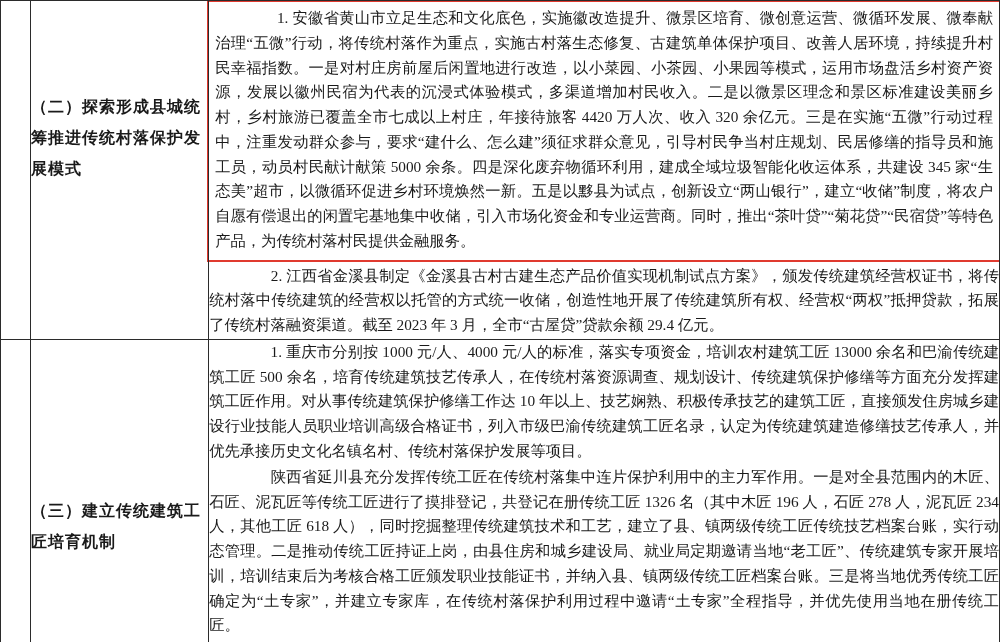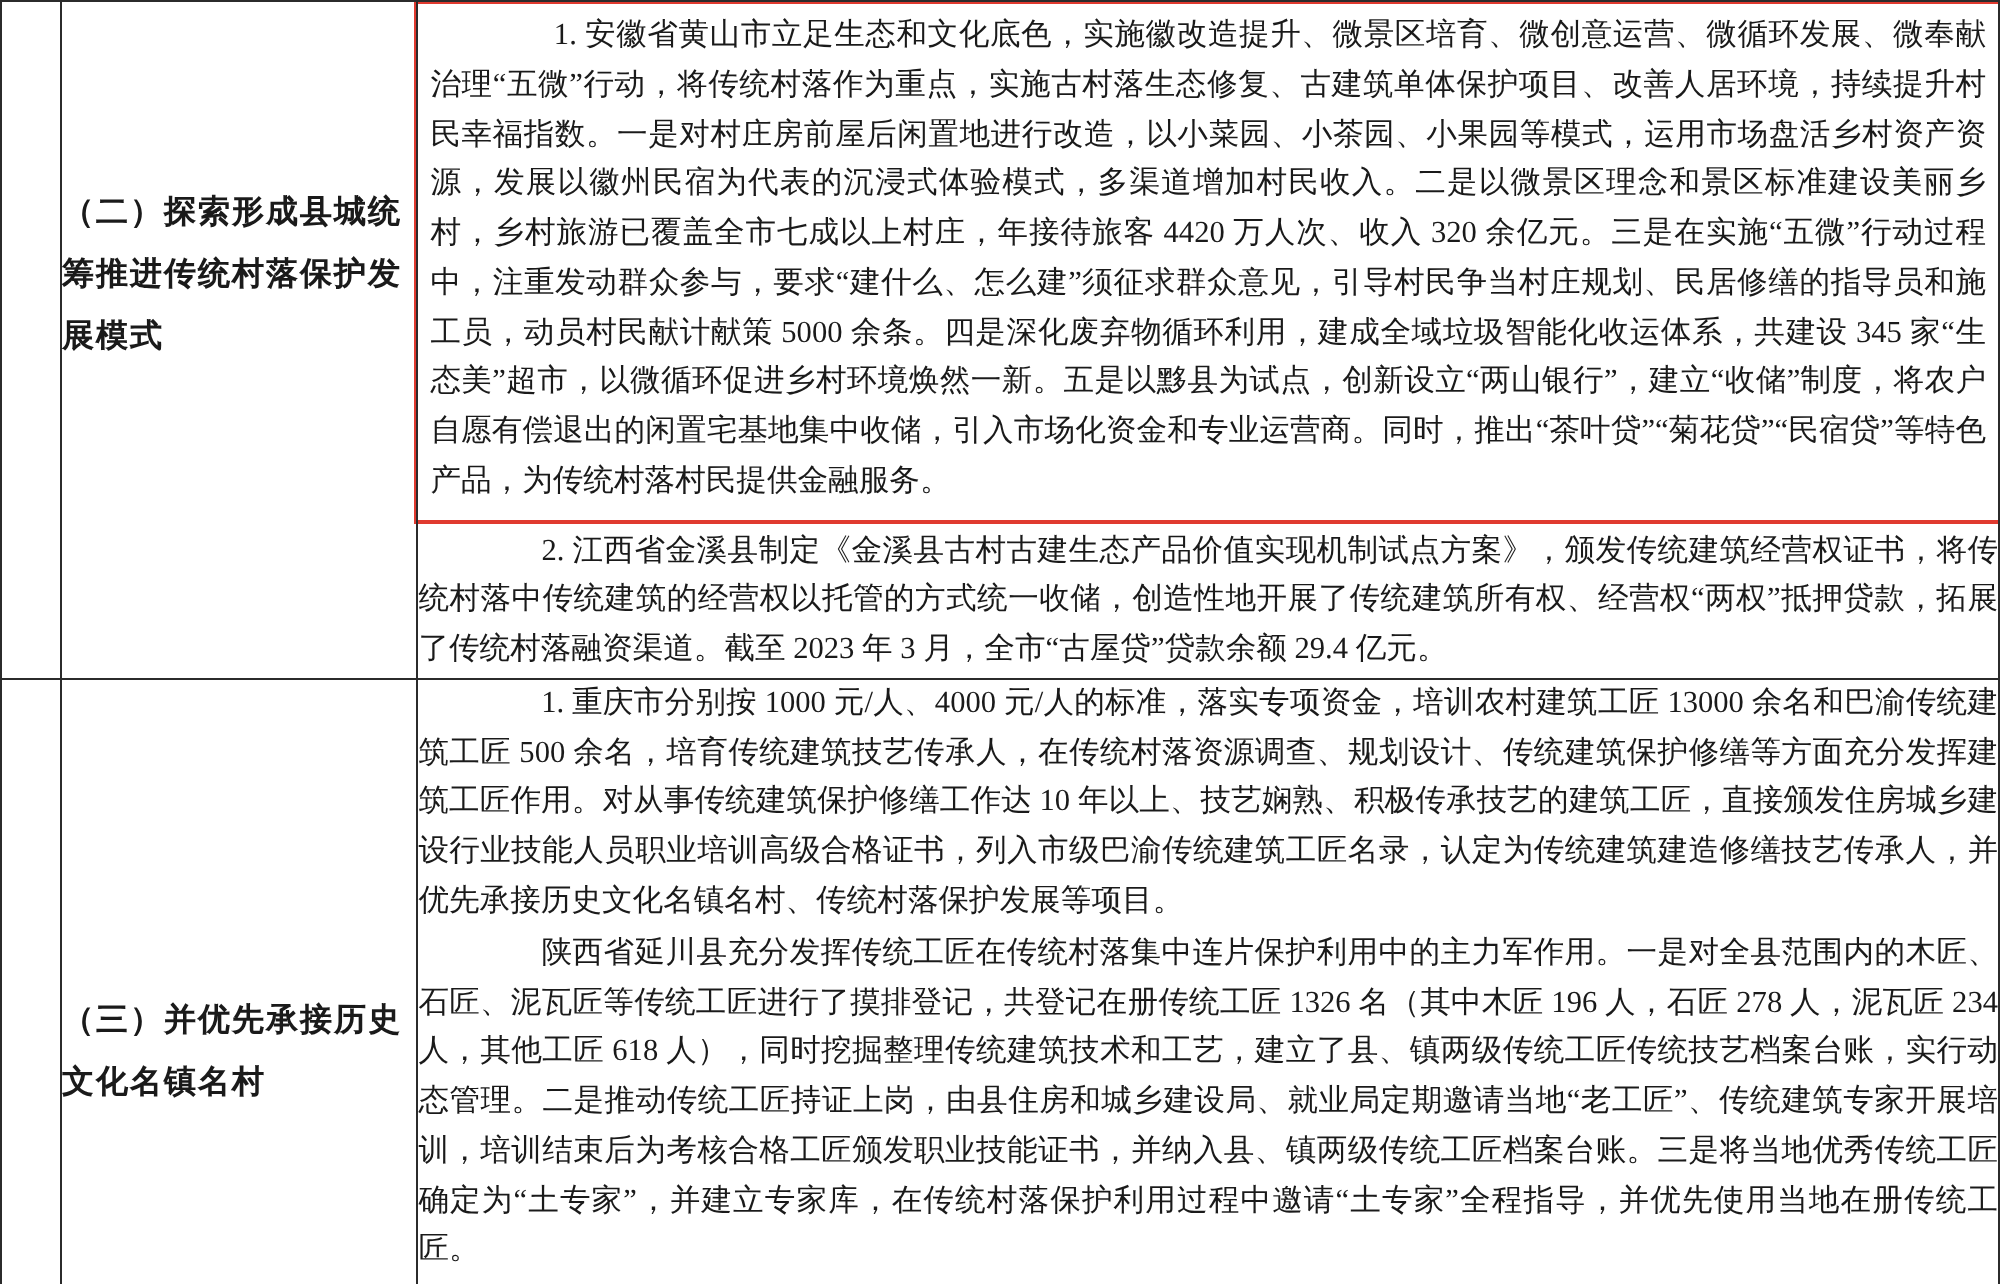--- a/index.html
+++ b/index.html
@@ -94,21 +94,21 @@
         <td class="body-cell">
           <div class="highlight-box">
             <p>　　1. 安徽省黄山市立足生态和文化底色，实施徽改造提升、微景区培育、微创意运营、微循环发展、微奉献治理“五微”行动，将传统村落作为重点，实施古村落生态修复、古建筑单体保护项目、改善人居环境，持续提升村民幸福指数。一是对村庄房前屋后闲置地进行改造，以小菜园、小茶园、小果园等模式，运用市场盘活乡村资产资源，发展以徽州民宿为代表的沉浸式体验模式，多渠道增加村民收入。二是以微景区理念和景区标准建设美丽乡村，乡村旅游已覆盖全市七成以上村庄，年接待旅客 4420 万人次、收入 320 余亿元。三是在实施“五微”行动过程中，注重发动群众参与，要求“建什么、怎么建”须征求群众意见，引导村民争当村庄规划、民居修缮的指导员和施工员，动员村民献计献策 5000 余条。四是深化废弃物循环利用，建成全域垃圾智能化收运体系，共建设 345 家“生态美”超市，以微循环促进乡村环境焕然一新。五是以黟县为试点，创新设立“两山银行”，建立“收储”制度，将农户自愿有偿退出的闲置宅基地集中收储，引入市场化资金和专业运营商。同时，推出“茶叶贷”“菊花贷”“民宿贷”等特色产品，为传统村落村民提供金融服务。</p>
           </div>
           <p>　　2. 江西省金溪县制定《金溪县古村古建生态产品价值实现机制试点方案》，颁发传统建筑经营权证书，将传统村落中传统建筑的经营权以托管的方式统一收储，创造性地开展了传统建筑所有权、经营权“两权”抵押贷款，拓展了传统村落融资渠道。截至 2023 年 3 月，全市“古屋贷”贷款余额 29.4 亿元。</p>
         </td>
       </tr>
       <tr class="row-three">
         <td class="gutter-cell"></td>
         <td class="label-cell">
-          <span class="label-text">（三）并优先承接历史文化名镇名村</span>
+          <span class="label-text">（三）建立传统建筑工匠培育机制</span>
         </td>
         <td class="body-cell">
           <p>　　1. 重庆市分别按 1000 元/人、4000 元/人的标准，落实专项资金，培训农村建筑工匠 13000 余名和巴渝传统建筑工匠 500 余名，培育传统建筑技艺传承人，在传统村落资源调查、规划设计、传统建筑保护修缮等方面充分发挥建筑工匠作用。对从事传统建筑保护修缮工作达 10 年以上、技艺娴熟、积极传承技艺的建筑工匠，直接颁发住房城乡建设行业技能人员职业培训高级合格证书，列入市级巴渝传统建筑工匠名录，认定为传统建筑建造修缮技艺传承人，并优先承接历史文化名镇名村、传统村落保护发展等项目。</p>
           <p>　　陕西省延川县充分发挥传统工匠在传统村落集中连片保护利用中的主力军作用。一是对全县范围内的木匠、石匠、泥瓦匠等传统工匠进行了摸排登记，共登记在册传统工匠 1326 名（其中木匠 196 人，石匠 278 人，泥瓦匠 234 人，其他工匠 618 人），同时挖掘整理传统建筑技术和工艺，建立了县、镇两级传统工匠传统技艺档案台账，实行动态管理。二是推动传统工匠持证上岗，由县住房和城乡建设局、就业局定期邀请当地“老工匠”、传统建筑专家开展培训，培训结束后为考核合格工匠颁发职业技能证书，并纳入县、镇两级传统工匠档案台账。三是将当地优秀传统工匠确定为“土专家”，并建立专家库，在传统村落保护利用过程中邀请“土专家”全程指导，并优先使用当地在册传统工匠。</p>
           <p>　　3. 福建省屏南县成立建筑工匠协会，吸纳 105 名工匠，组织专家授课、交流学习、实践培训、技艺比拼，探索建立了工匠评价、评定等管理机制，让木工、泥瓦、石匠等技艺得到传承创新。</p>
         </td>
       </tr>
     </tbody>
   </table>
 </div>

